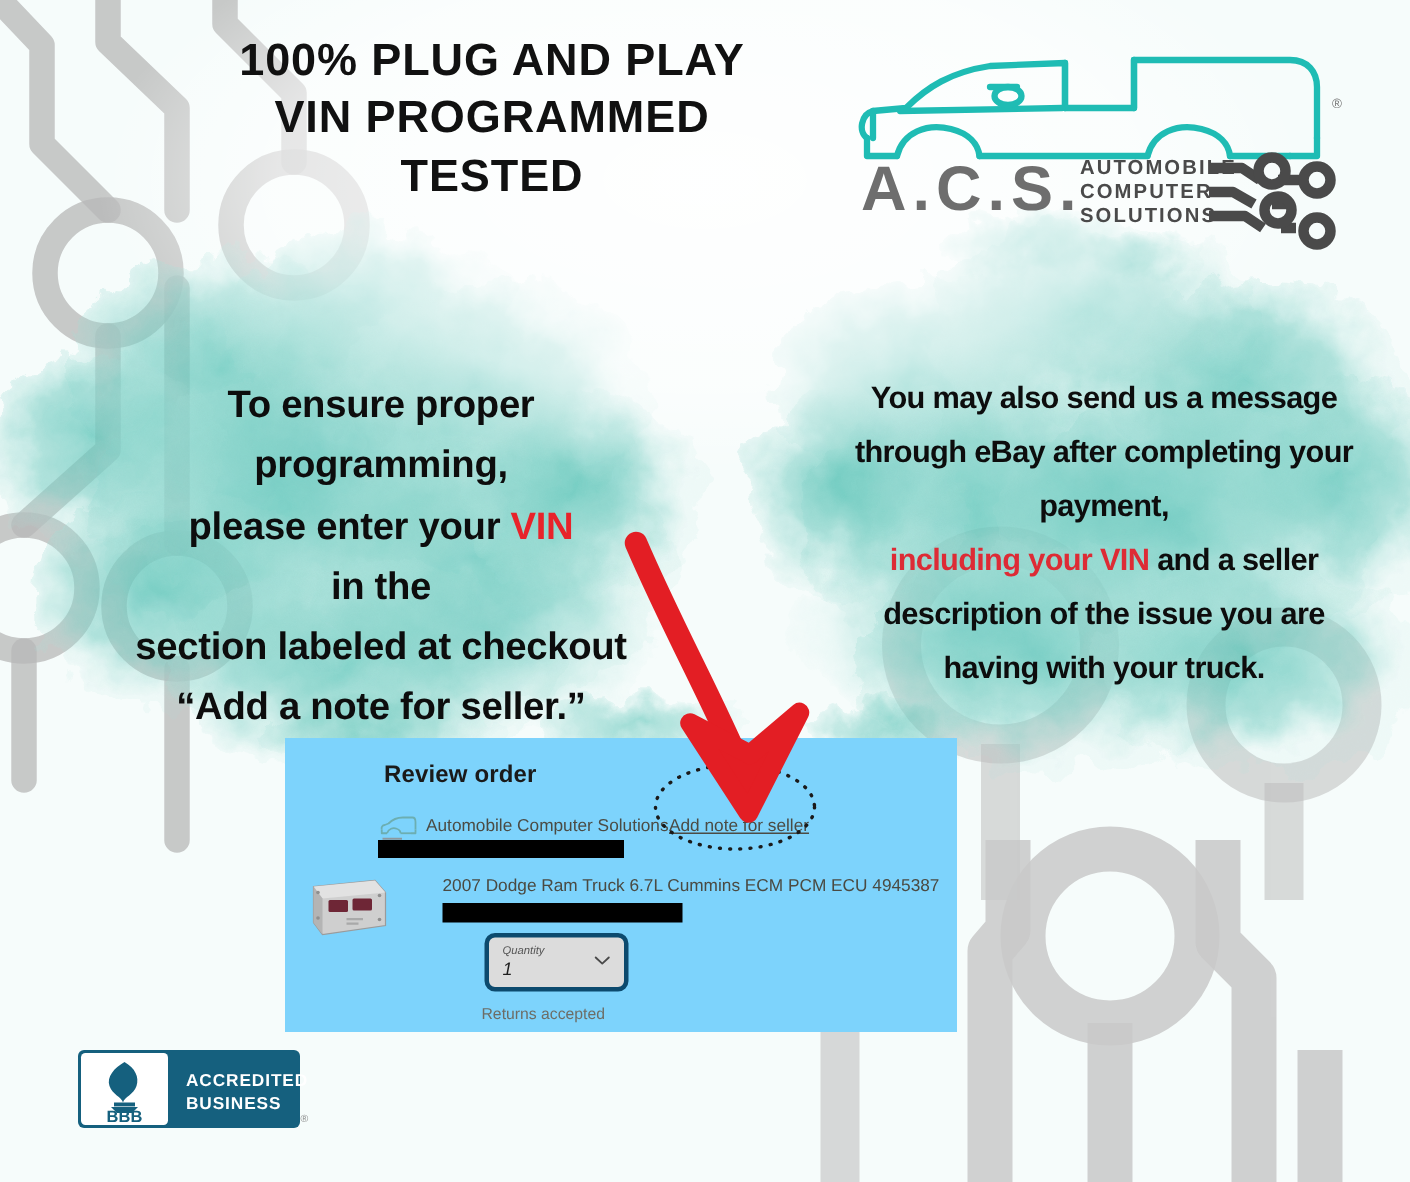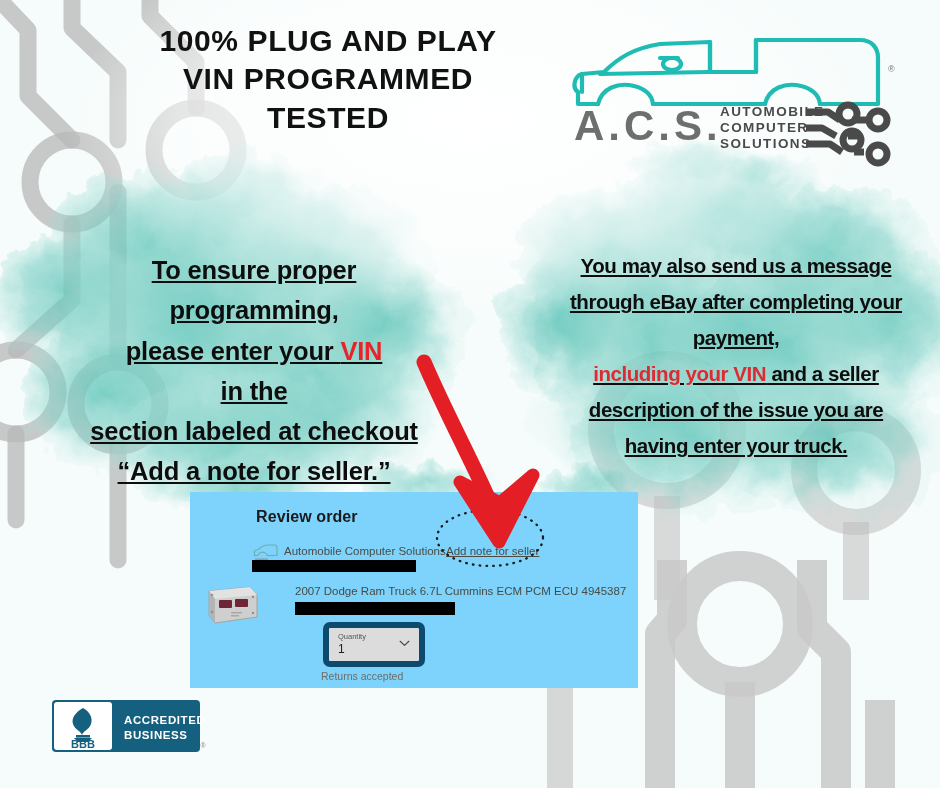--- a/index.html
+++ b/index.html
@@ -24,21 +24,21 @@
     font-weight:bold;font-size:30px;line-height:1.28;
     letter-spacing:.6px;
     text-transform:uppercase;
   }
   .headline div{white-space:nowrap;}
 
   
   .logo-wrap{position:absolute;left:560px;top:28px;width:350px;height:140px;z-index:6;}
 
   
-  .txt-block{position:absolute;z-index:6;color:#0d0d0d;text-decoration:underline;}
+  .txt-block{position:absolute;z-index:6;color:#0d0d0d;}
   .txt-left{
     left:28px;top:250px;width:452px;text-align:center;
     font-weight:bold;font-size:25.5px;line-height:1.58;letter-spacing:-.2px;
   }
   .txt-right{
     left:540px;top:248px;width:392px;text-align:center;
     font-weight:bold;font-size:20.5px;line-height:1.76;letter-spacing:-.45px;
   }
   .txt-left div,.txt-right div{white-space:nowrap;}
   .vin-red{color:#e8232a;}
@@ -70,21 +70,21 @@
   .redact-seller{left:62px;top:68px;width:164px;height:12px;}
   .redact-price{left:105px;top:110px;width:160px;height:13px;}
 
   .item-thumb{position:absolute;left:12px;top:88px;width:60px;height:50px;}
   .item-title{
     position:absolute;left:105px;top:93px;font-size:11.5px;color:#4a4a42;white-space:nowrap;
   }
 
   .qty-box{
     position:absolute;left:133px;top:130px;width:90px;height:33px;
-    border:6px solid #0c4a6e;border-radius:7px;background:#dcdcdc;
+    border:3px solid #0c4a6e;border-radius:7px;background:#dcdcdc;font-style:italic;
   }
   .qty-label{position:absolute;left:9px;top:4px;font-size:7.5px;color:#555;}
   .qty-value{position:absolute;left:9px;top:14px;font-size:12px;color:#1f1f1f;}
   .qty-chev{position:absolute;right:9px;top:12px;width:11px;height:7px;}
   .returns{position:absolute;left:131px;top:178px;font-size:10.5px;color:#6d6d66;}
 
   .dotted-circle{
     position:absolute;left:434px;top:508px;width:112px;height:60px;z-index:8;
     pointer-events:none;
   }
@@ -264,21 +264,21 @@
     <div>section labeled at checkout</div>
     <div>“Add a note for seller.”</div>
   </div>
 
   <div class="txt-block txt-right">
     <div>You may also send us a message</div>
     <div>through eBay after completing your</div>
     <div>payment,</div>
     <div><span class="vin-red2">including your VIN</span><span> and a seller</span></div>
     <div>description of the issue you are</div>
-    <div>having enter your truck.</div>
+    <div>having with your truck.</div>
   </div>
 
   <div class="panel">
 
     <div class="panel-title">Review order</div>
 
     <div class="seller-row">
       <svg class="seller-avatar" viewBox="0 0 52 48" xmlns="http://www.w3.org/2000/svg">
         <g fill="none" stroke="#6aa8a4" stroke-width="2.4" stroke-linejoin="round">
           <path d="M5,22 C4,19 6,16 9,16 L14,14 C19,9 25,6 33,6 L46,6 C49,6 50,9 50,12 L50,22"></path>

